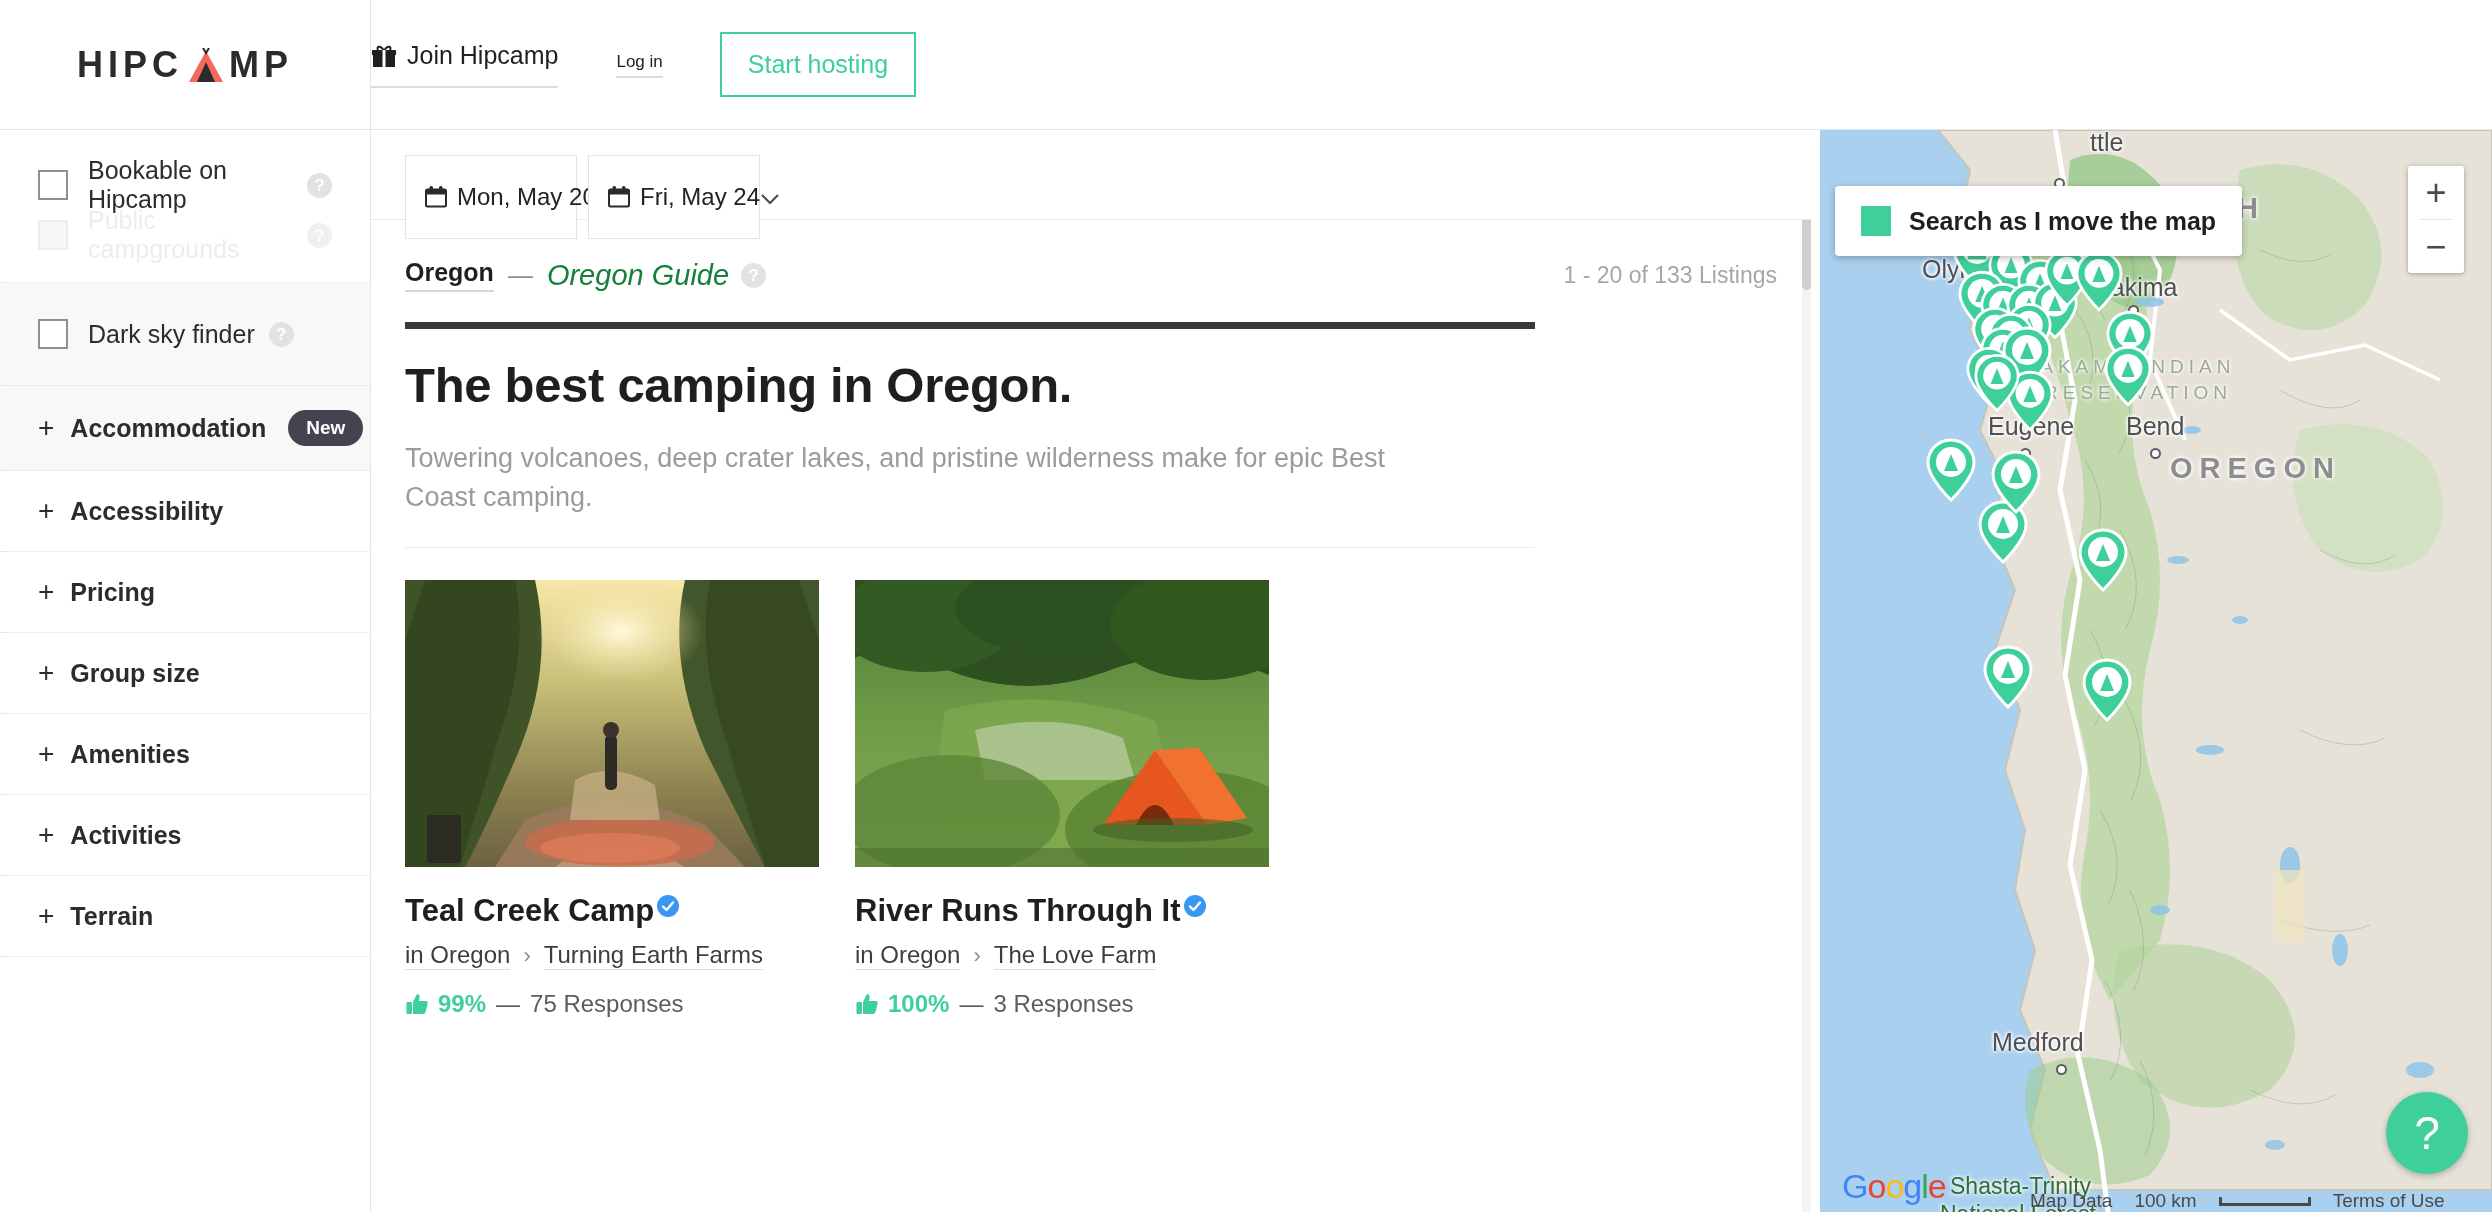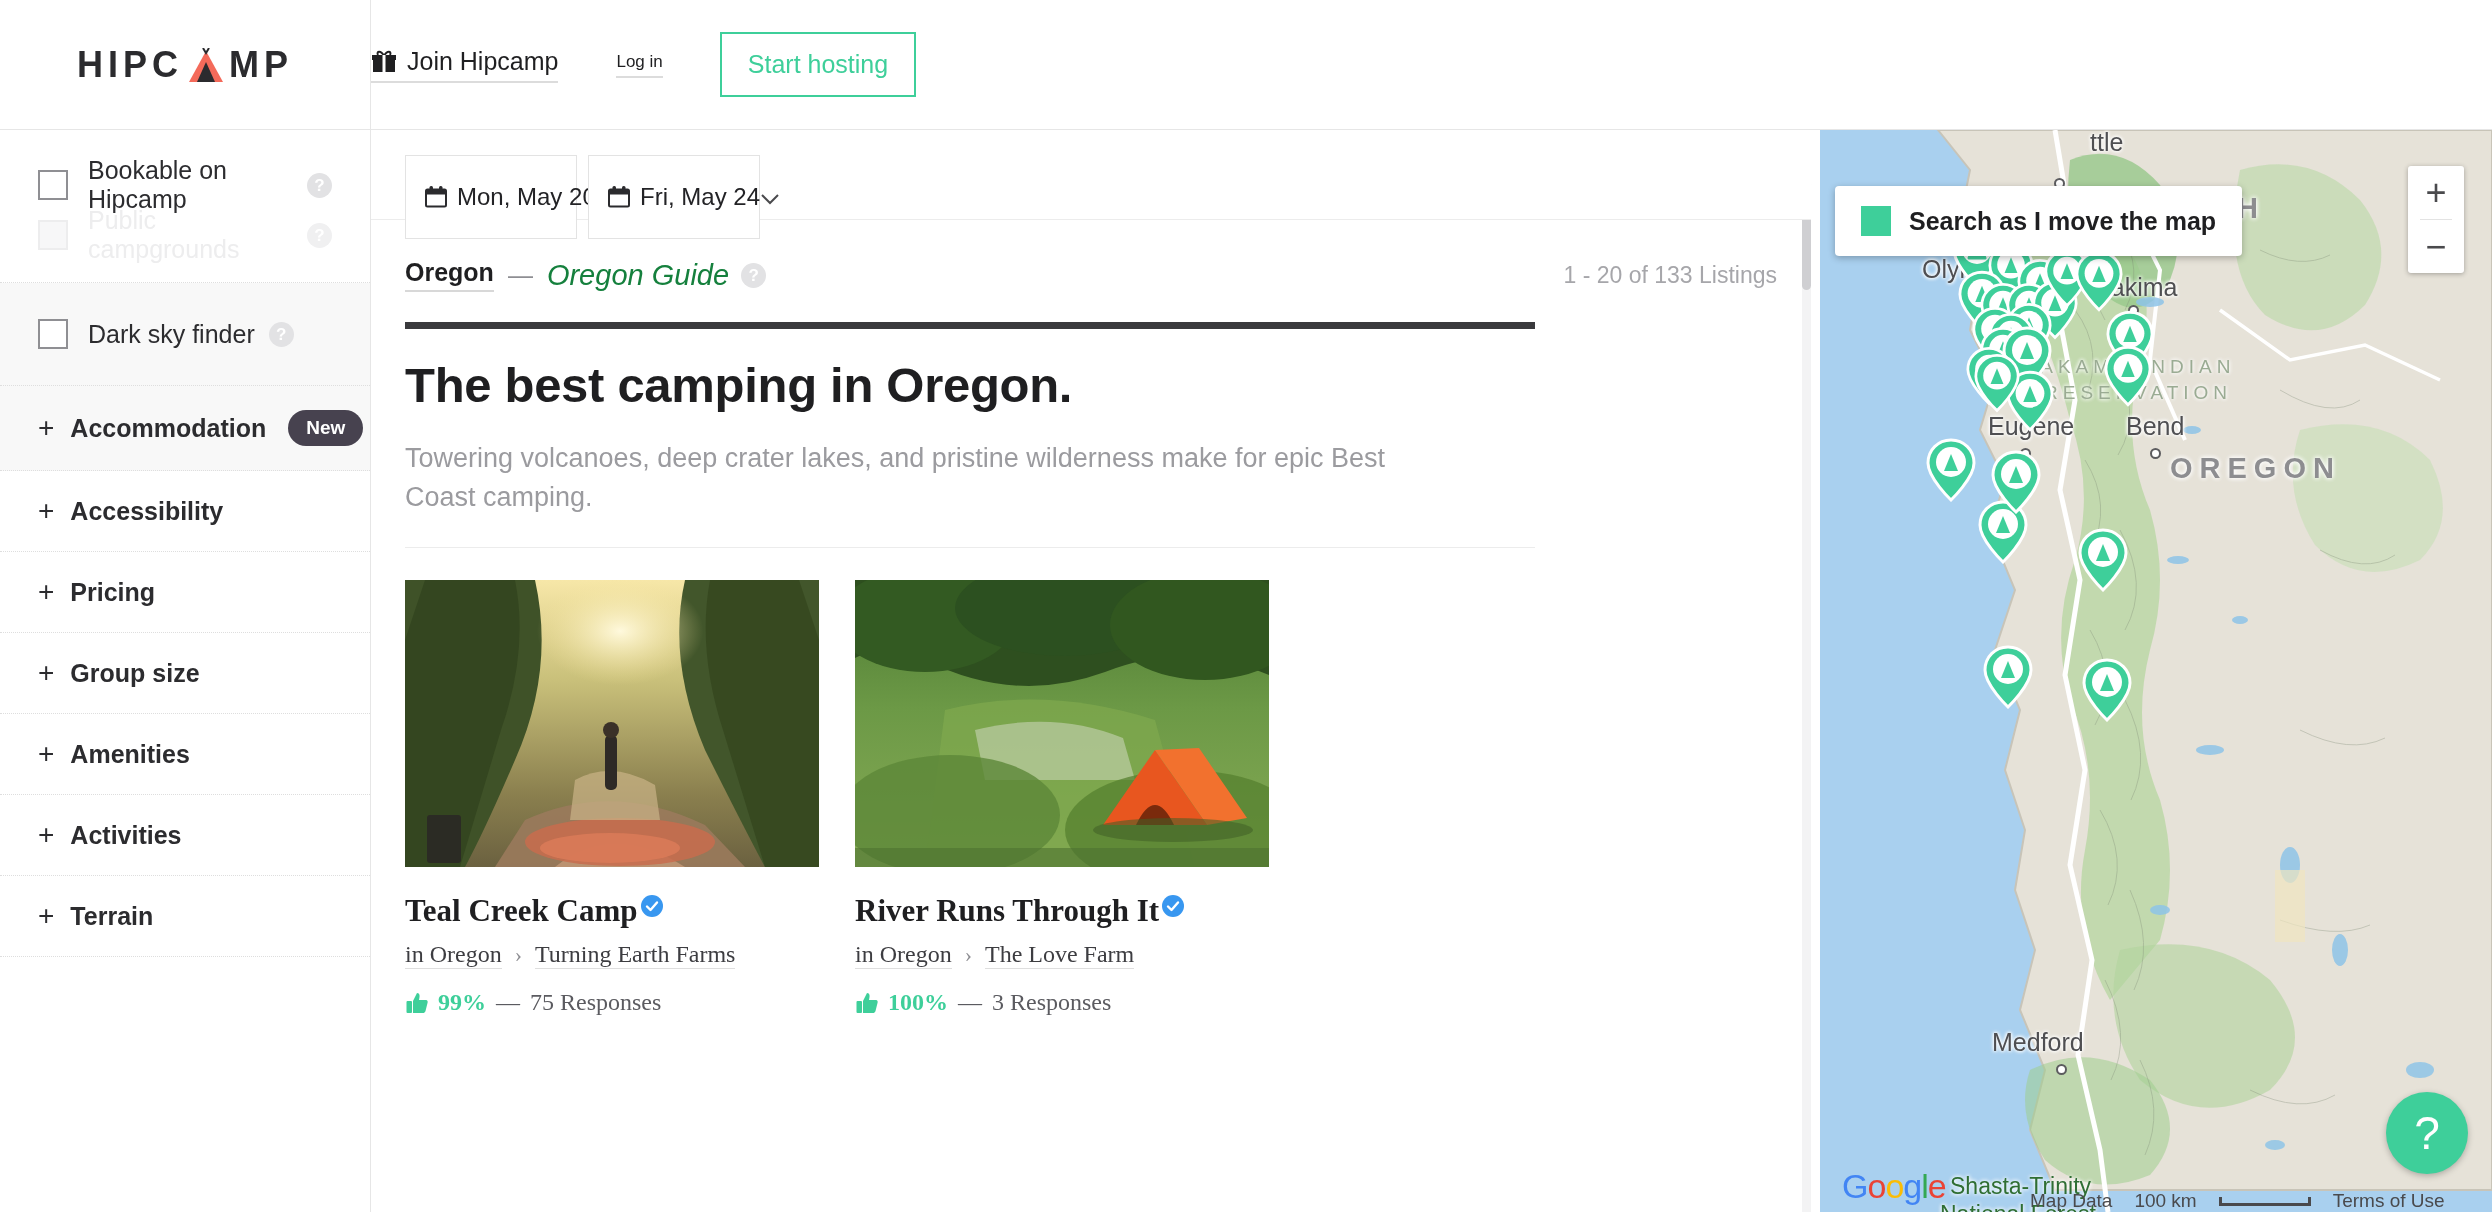--- a/index.html
+++ b/index.html
@@ -45,21 +45,21 @@
     border: none; outline: none; background: transparent;
     font-family: "Liberation Sans", sans-serif;
     font-size: 27px; color: #6b6b70; width: 900px;
   }
   .search-input::placeholder { color: #8a8a8f; }
 
   .header-right { display: flex; align-items: center; height: 130px; padding-right: 0; gap: 0; }
   .join-link {
     display: flex; align-items: center; gap: 10px;
     font-size: 25px; color: #1f1f21;
-    border-bottom: 2px solid #dcdcdc; padding-bottom: 5px;
+    border-bottom: 2px solid #dcdcdc; padding-bottom: 16px;
     margin-right: 58px; cursor: pointer;
   }
   .gift-icon { width: 26px; height: 26px; flex: none; }
   .login-link {
     font-size: 17px; color: #1f1f21; cursor: pointer;
     border-bottom: 2px solid #dcdcdc; padding-bottom: 4px;
     margin-right: 57px;
   }
   .host-btn {
     border: 2px solid #3ecf9a; color: #3ecf9a; background: #fff;
@@ -162,21 +162,21 @@
     font-size: 49px; font-weight: 700; color: #1f1f21;
     margin-top: 28px; letter-spacing: -0.3px;
   }
   .page-desc {
     font-size: 27px; color: #9b9b9f; line-height: 1.45;
     margin-top: 26px; width: 1035px;
   }
   .rule-thin { height: 1px; background: #ececec; margin-top: 30px; width: 1130px; }
 
   .cards { display: flex; gap: 36px; margin-top: 32px; }
-  .card { width: 414px; font-family: Liberation Serif, serif; }
+  .card { width: 414px; }
   .card-photo {
     width: 414px; height: 287px; position: relative; overflow: hidden;
     background: #4a5a38;
   }
   .card-photo svg { display: block; width: 414px; height: 287px; }
   .card-title-row { display: flex; align-items: flex-start; margin-top: 26px; }
   .card-title { font-size: 31px; font-weight: 700; color: #1f1f21; }
   .verified {
     width: 22px; height: 22px; flex: none; margin-left: 3px; margin-top: 2px;
   }

